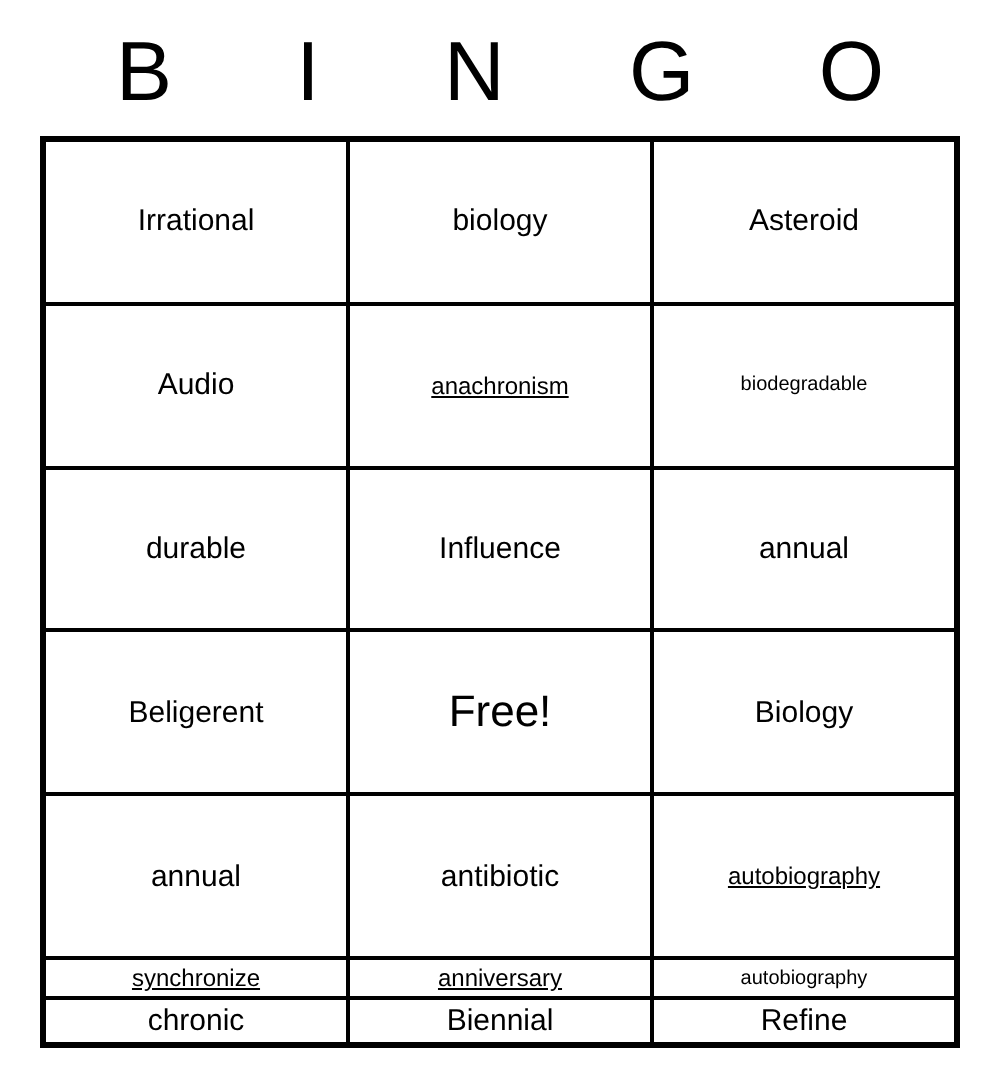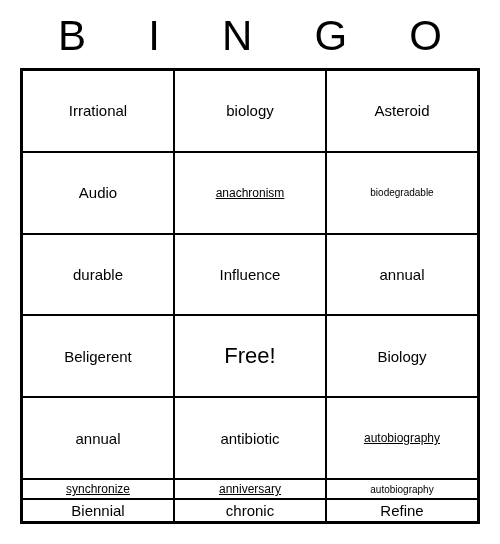--- a/index.html
+++ b/index.html
@@ -76,16 +76,16 @@
   <div class="cell free">Free!</div>
   <div class="cell">Biology</div>
 
   <div class="cell">annual</div>
   <div class="cell">antibiotic</div>
   <div class="cell small">autobiography</div>
   <div class="cell small">synchronize</div>
   <div class="cell small">anniversary</div>
 
   <div class="cell xsmall">autobiography</div>
+  <div class="cell">chronic</div>
   <div class="cell">Biennial</div>
-  <div class="cell">chronic</div>
   <div class="cell">Refine</div>
 </div>
 
 </body></html>

